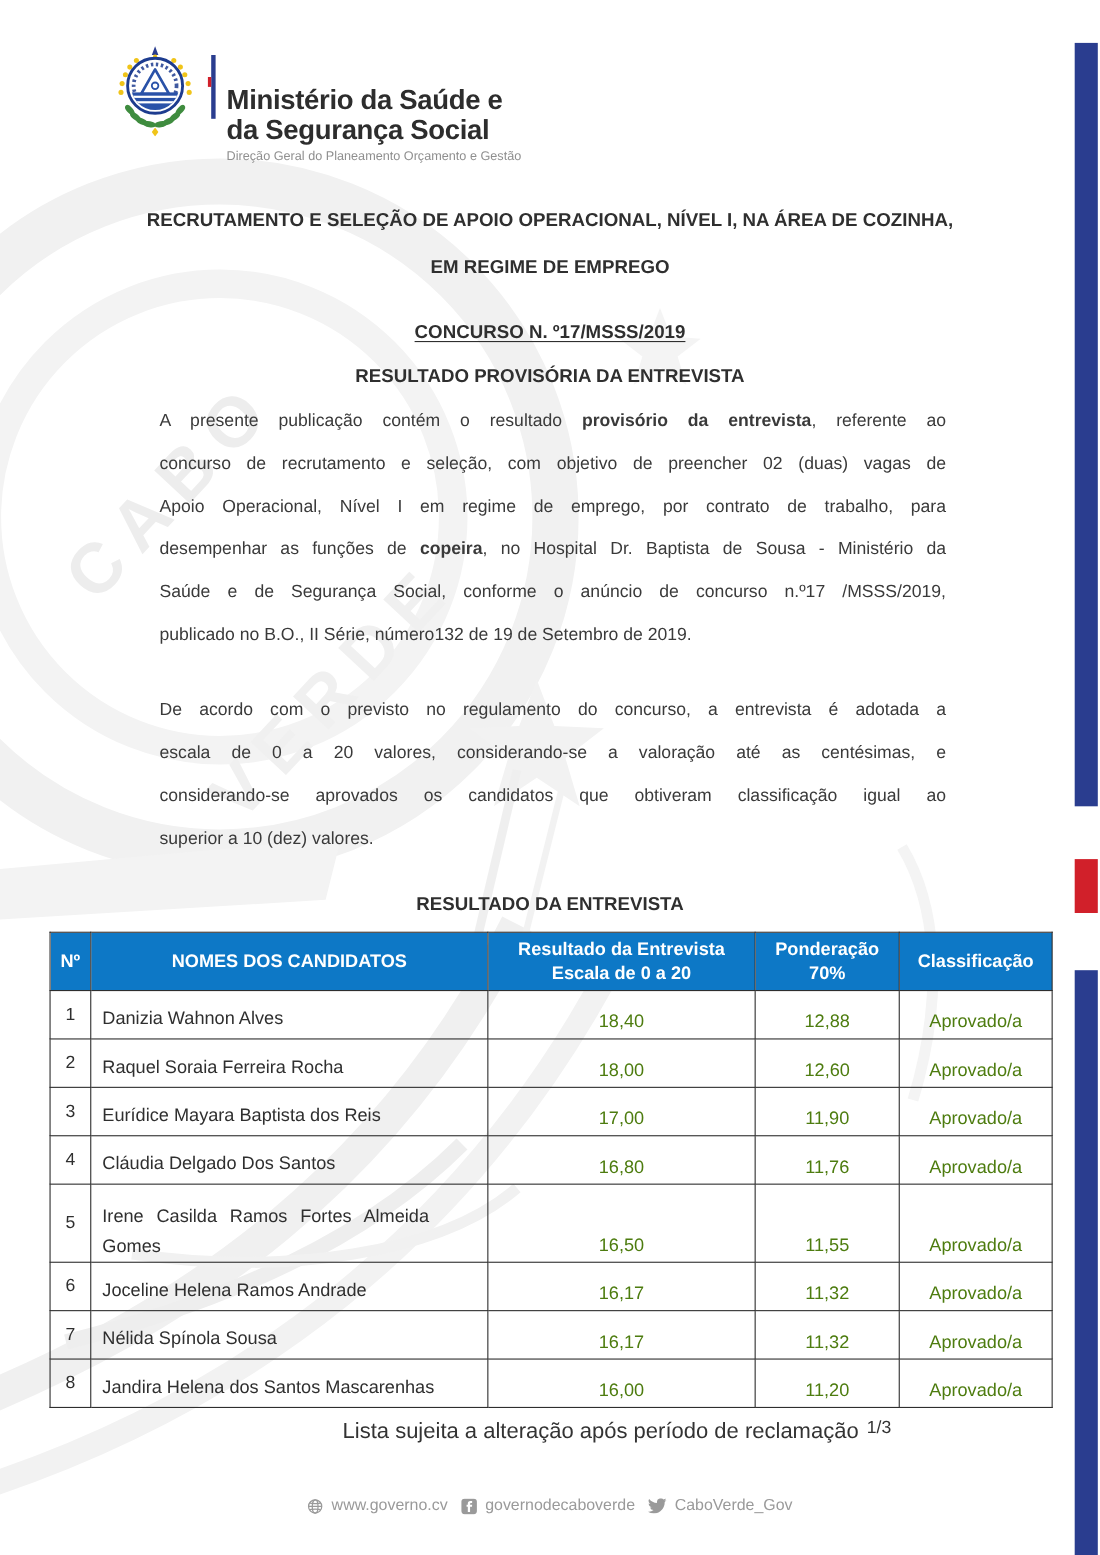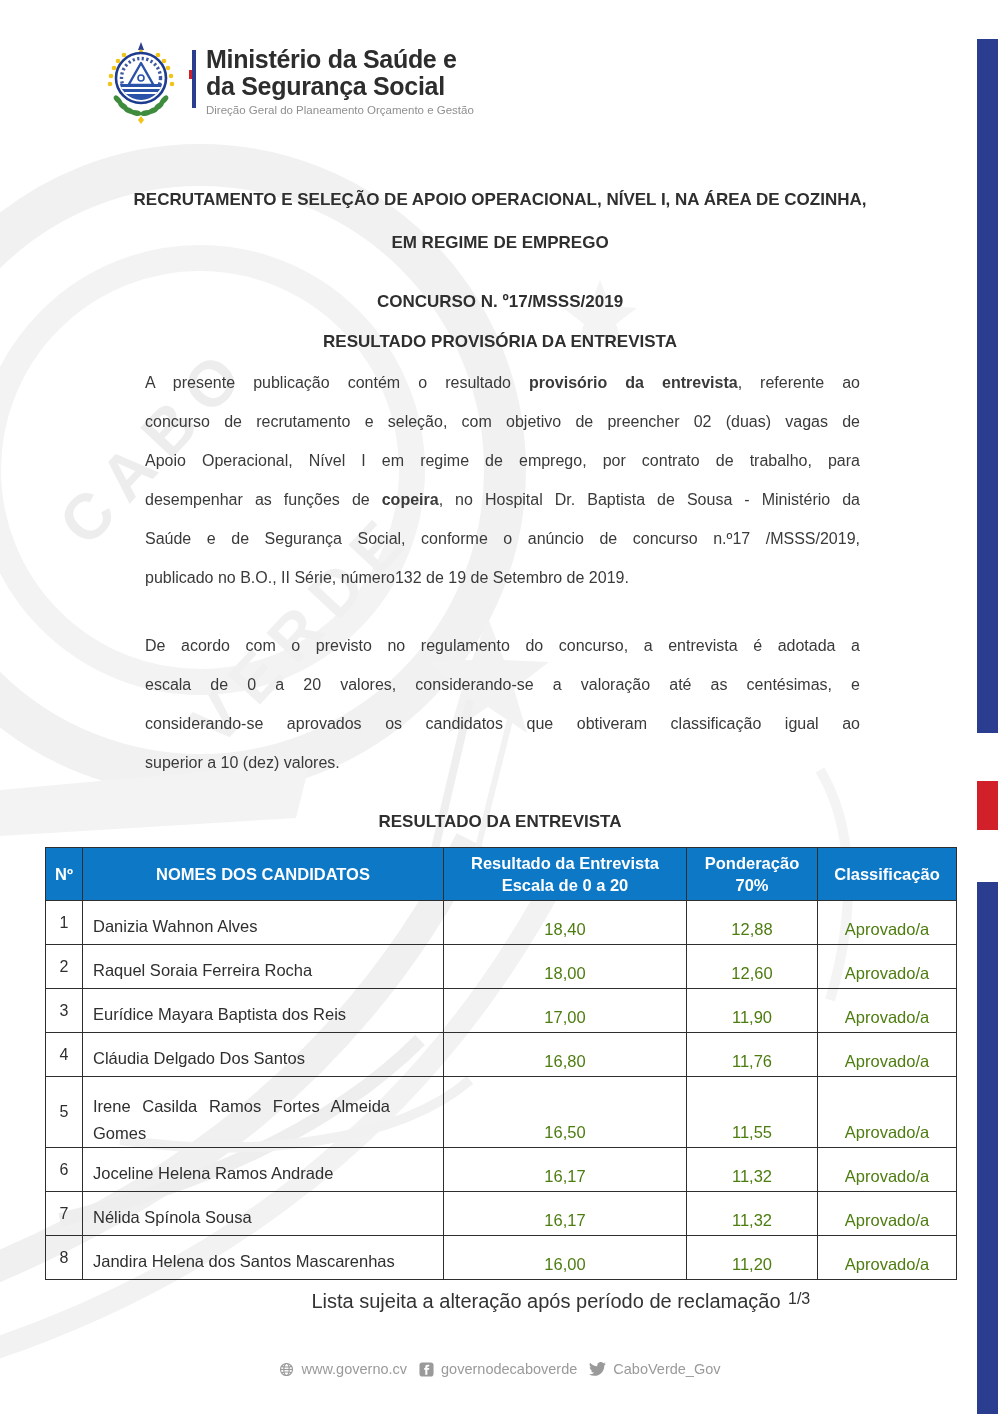--- a/index.html
+++ b/index.html
@@ -16,29 +16,29 @@
   
   .bar { position:absolute; left:977px; width:21px; }
   .bar-navy-top   { top:39px;  height:694px; background:var(--navy,#2a3d8f); }
   .bar-red        { top:781px; height:49px;  background:var(--red,#d1202a); }
   .bar-navy-bottom{ top:882px; height:532px; background:var(--navy,#2a3d8f); }
 
   
   .logo { position:absolute; top:40px; left:98px; display:flex; align-items:flex-start; }
   .logo-divider { position:relative; width:4px; height:58px; background:var(--navy,#2a3d8f); margin:10px 10px 0 8px; }
   .logo-divider .red-tick { position:absolute; left:-3px; top:20px; width:3px; height:9px; background:var(--red,#d1202a); }
-  .ministry { padding-top:6px; }
+  .ministry { padding-top:6px;margin-top:32px; }
   .ministry-line { font-size:25px; font-weight:bold; color:#2d2d2d; line-height:27px; letter-spacing:-0.3px; white-space:nowrap; }
   .department { font-size:11.5px; color:#8f8f8f; margin-top:4px; white-space:nowrap; }
 
   
   .doc-title { position:absolute; left:0; width:1000px; text-align:center; font-weight:bold; color:#2f2f2f; font-size:17px; white-space:nowrap; }
   .t1 { top:190px; }
   .t2 { top:233px; }
-  .t3 { top:292px; text-underline-offset:3px; }
+  .t3 { top:292px; text-decoration:underline; text-underline-offset:3px; }
   .t4 { top:332px; }
 
   
   .para { position:absolute; left:145px; width:715px; font-size:16px; color:#3a3a3a; }
   .p1 { top:363px; }
   .p2 { top:626px; }
   .pline { line-height:39px; text-align:justify; text-align-last:justify; white-space:normal; }
   .pline.lastline { text-align-last:left; }
   .pline b { font-weight:bold; }
 

